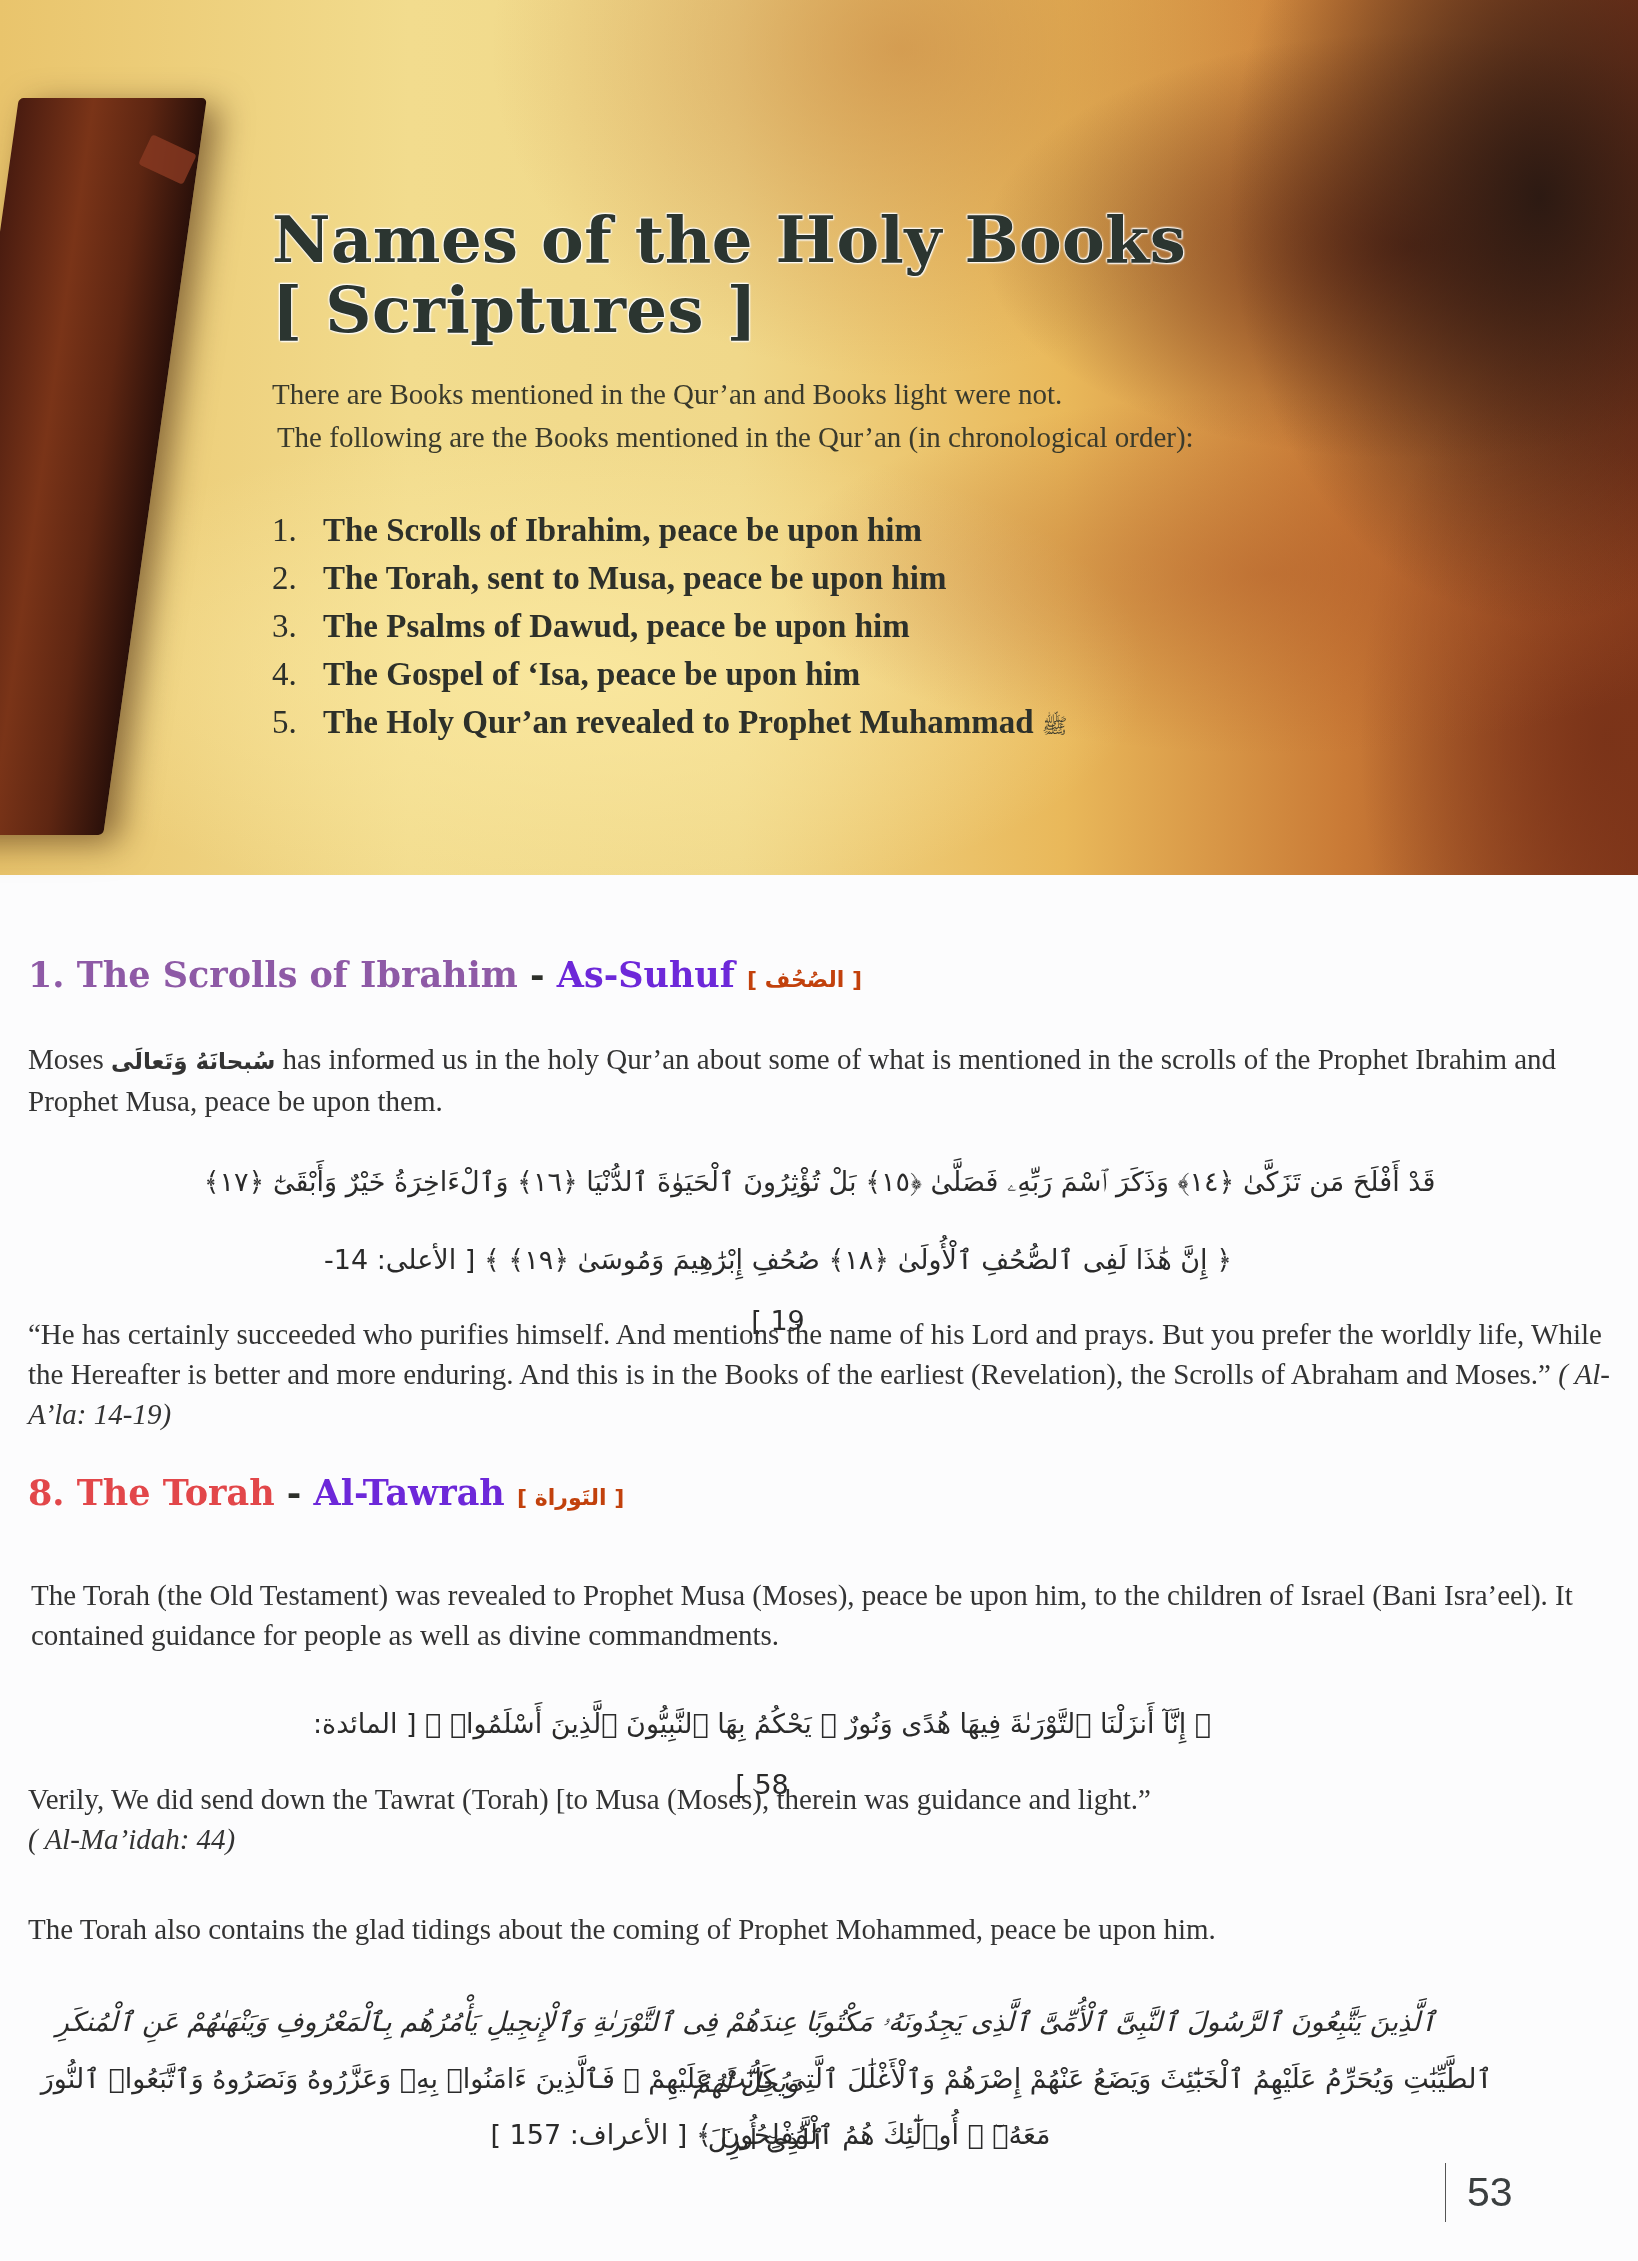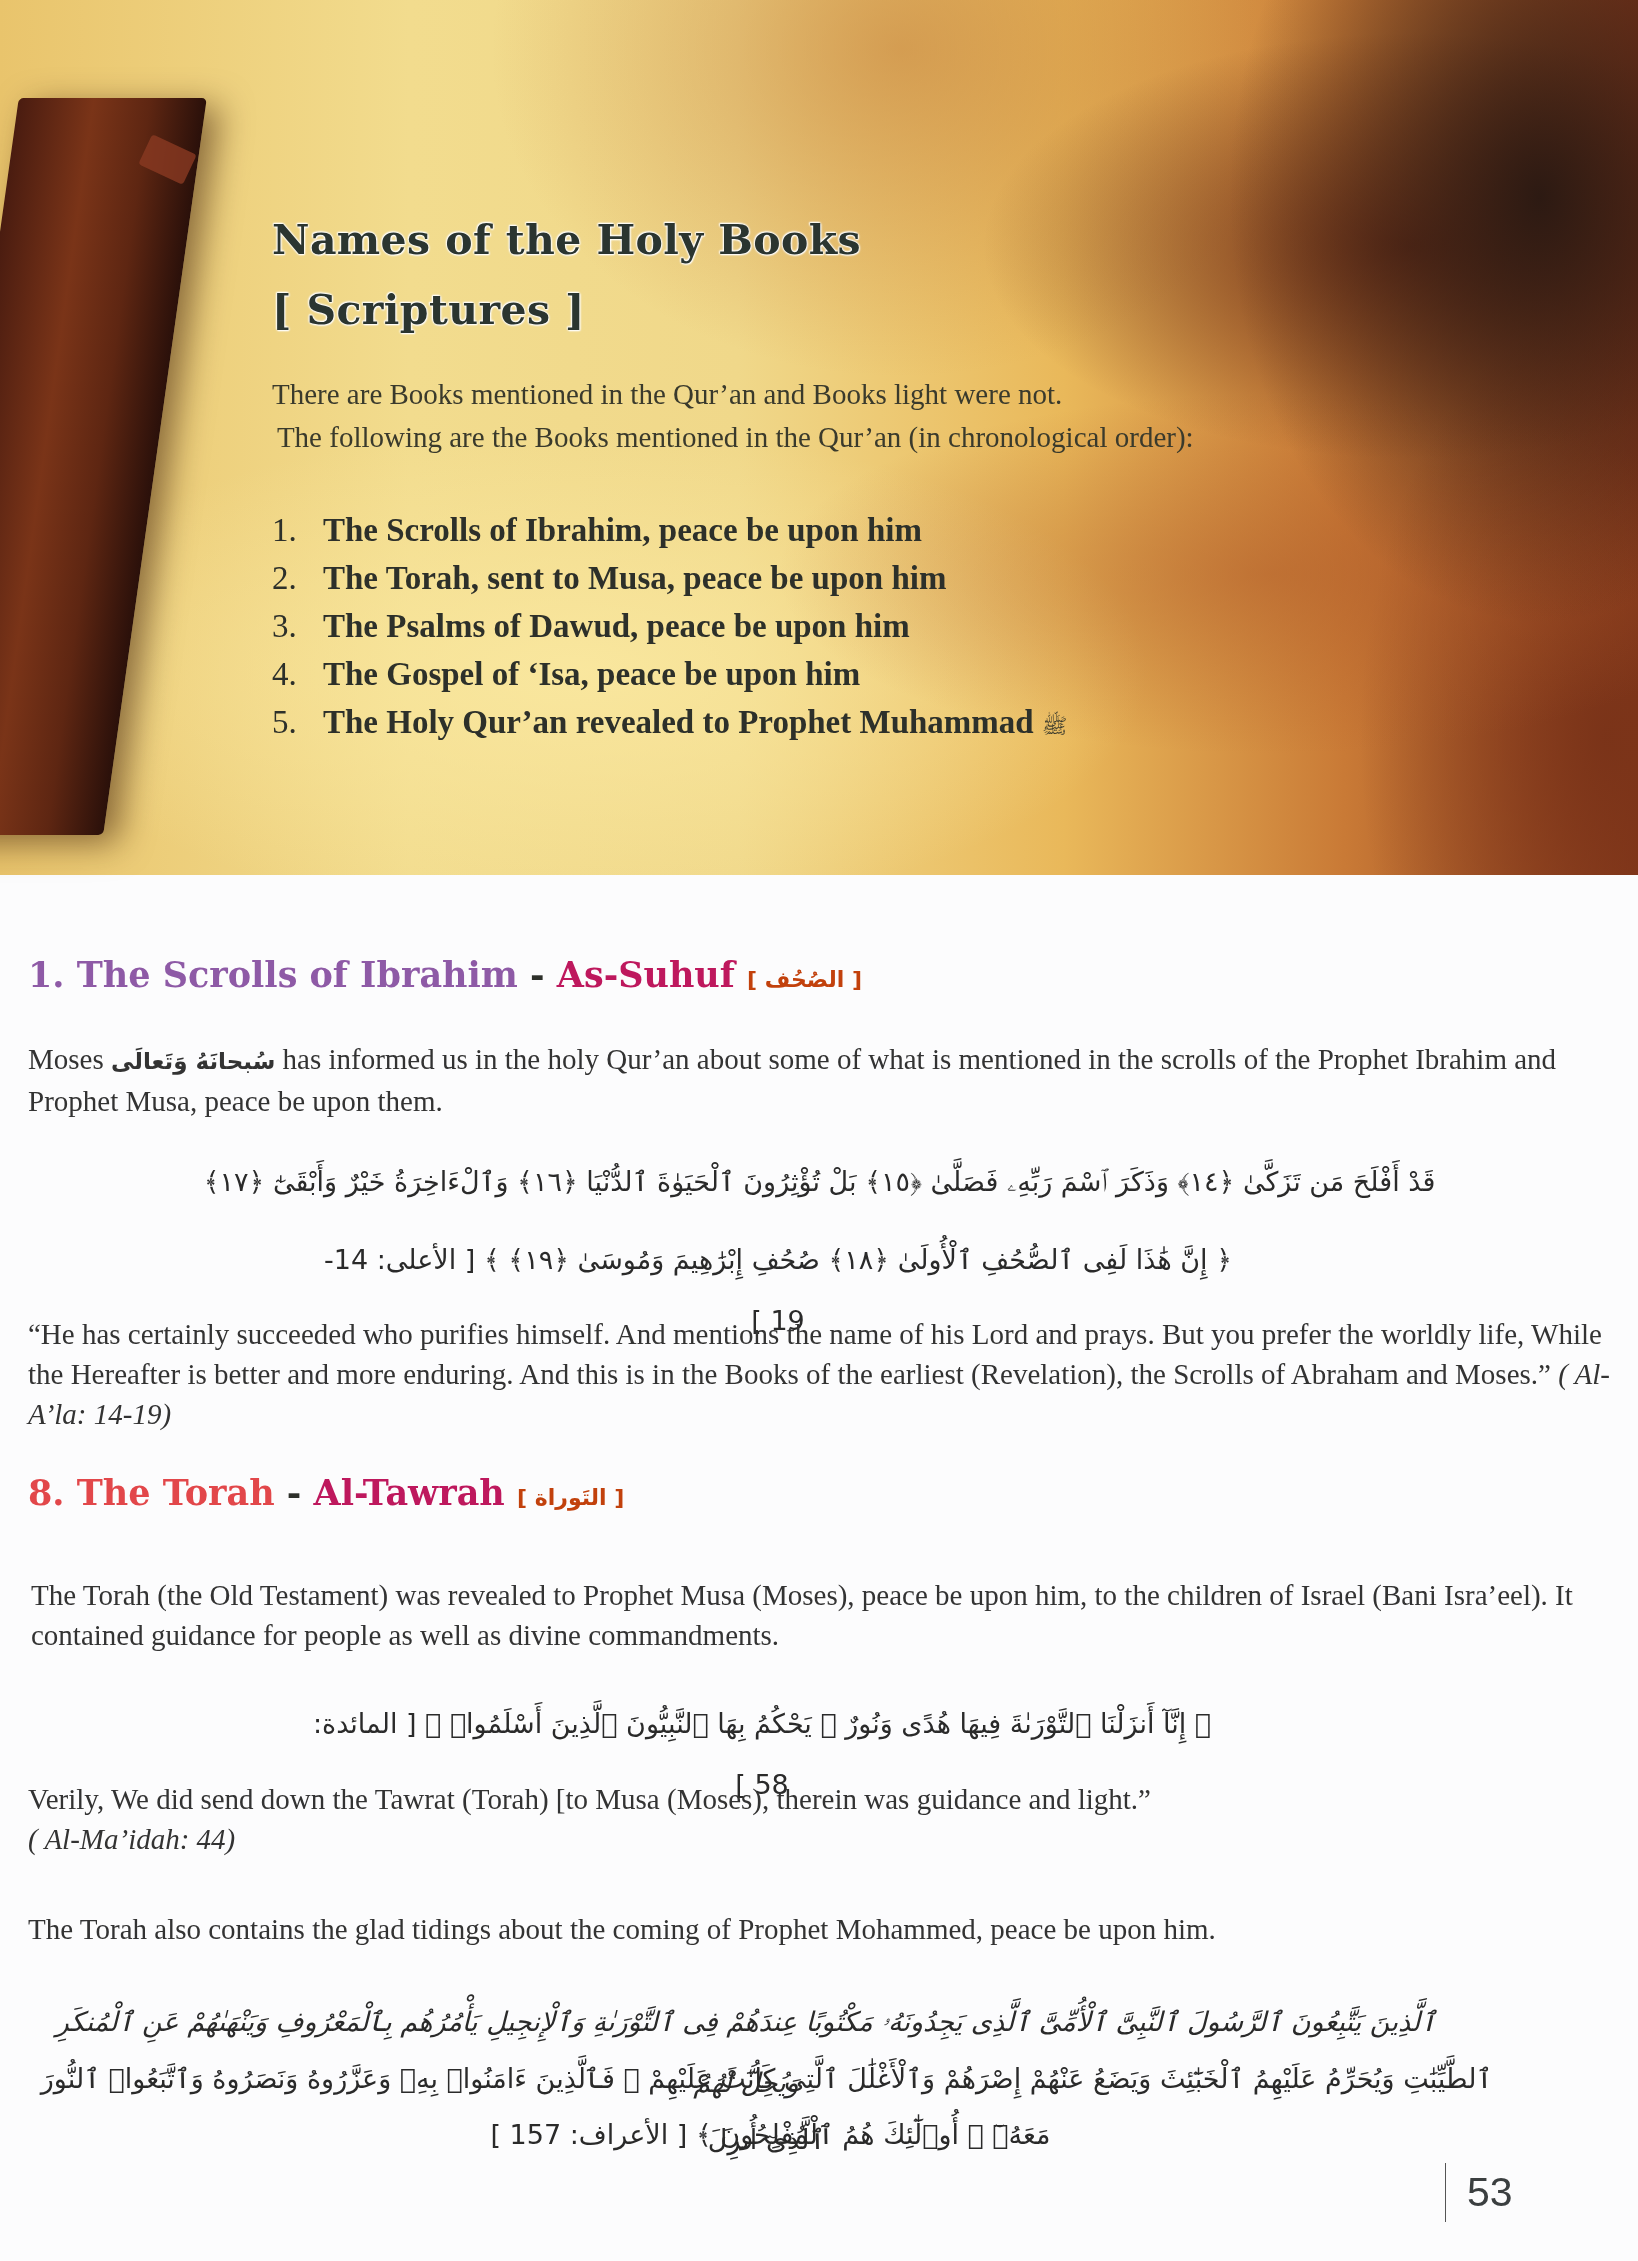--- a/index.html
+++ b/index.html
@@ -26,42 +26,42 @@
     transform: skewX(-8deg);
     border-radius: 4.9px;
     box-shadow: 14.7px 8.2px 33px rgba(60,30,10,0.55);
   }
   .book-ribbon {
     position: absolute; left: 143px; top: 143px; width: 49px; height: 33px;
     background: #8a3a22; transform: rotate(25deg); border-radius: 3.3px; opacity: 0.8;
   }
   .title {
     position: absolute; left: 272px; top: 205px; margin: 0;
-    font-family: "DejaVu Serif", serif; font-weight: 900; font-size: 41px;
+    font-family: "DejaVu Serif", serif; font-weight: 900; font-size: 64px;
     line-height: 70px; color: #2b3530;
     text-shadow: 0 0 2.5px #fff, 0 0 2.5px #fff, 0.8px 0.8px 1.6px #fff, -0.8px -0.8px 1.6px #fff;
     letter-spacing: 0.4px;
   }
   .intro { position: absolute; left: 272px; top: 373px; font-size: 29px; line-height: 43px; color: #3a3a2c; }
   .intro p { margin: 0; }
   .intro p.l2 { padding-left: 4.9px; }
   .books-list { position: absolute; left: 272px; top: 506px; margin: 0; padding: 0; list-style: none; }
   .books-list li { font-size: 33px; line-height: 48px; height: 48px; color: #2d302a; white-space: nowrap; }
   .books-list .num { display: inline-block; width: 51px; font-weight: normal; }
   .books-list .txt { font-weight: bold; }
   .pbuh { font-size: 21px; margin-left: 8.2px; color: #3a3a2c; font-family: "DejaVu Sans", sans-serif; }
 
   .section-h {
     position: absolute; left: 28px; margin: 0; white-space: nowrap;
     font-family: "DejaVu Serif", serif; font-weight: 900; font-size: 35px; line-height: 49px;
   }
   .section-h .num-title.purple { color: #8e5aa6; }
   .section-h .num-title.red { color: #e2474a; }
   .section-h .dash { color: #2d302a; }
-  .section-h .translit { color: #be185d; }
+  .section-h .translit { color: #6d28d9; }
   .section-h .arabic { font-family: "DejaVu Sans", sans-serif; font-weight: bold; color: #c2410c; font-size: 22px; }
 
   .body-text { position: absolute; left: 28px; width: 1589px; margin: 0; font-size: 29px; line-height: 40px; color: #333; }
   .arabic-ayah {
     position: absolute; direction: rtl; text-align: center; margin: 0;
     font-family: "DejaVu Sans", sans-serif; font-size: 27px; line-height: 61px; color: #2a2a2a;
   }
   .ref { font-family: "Liberation Serif", serif; font-style: italic; }
   .page-no {
     position: absolute; left: 1445px; top: 2163px; height: 59px;

